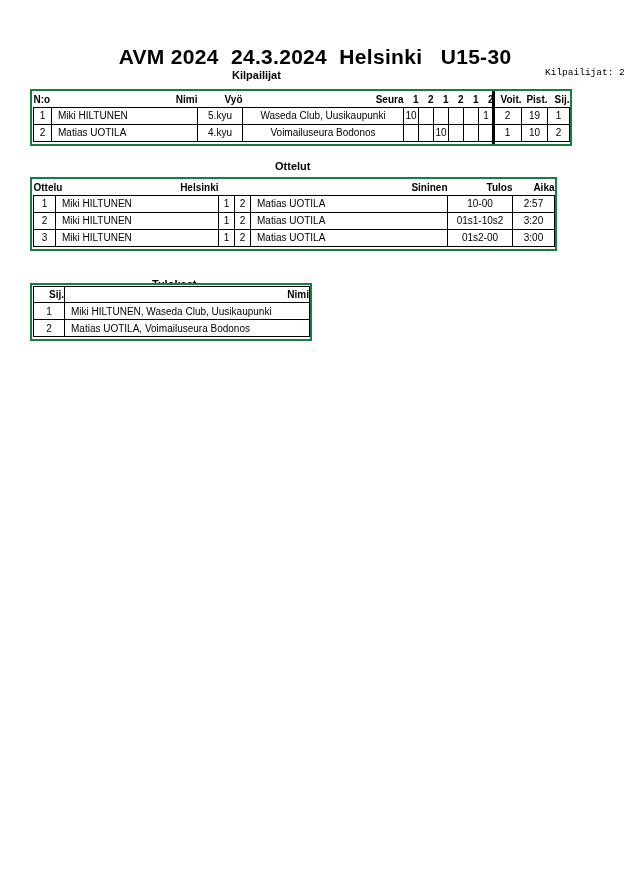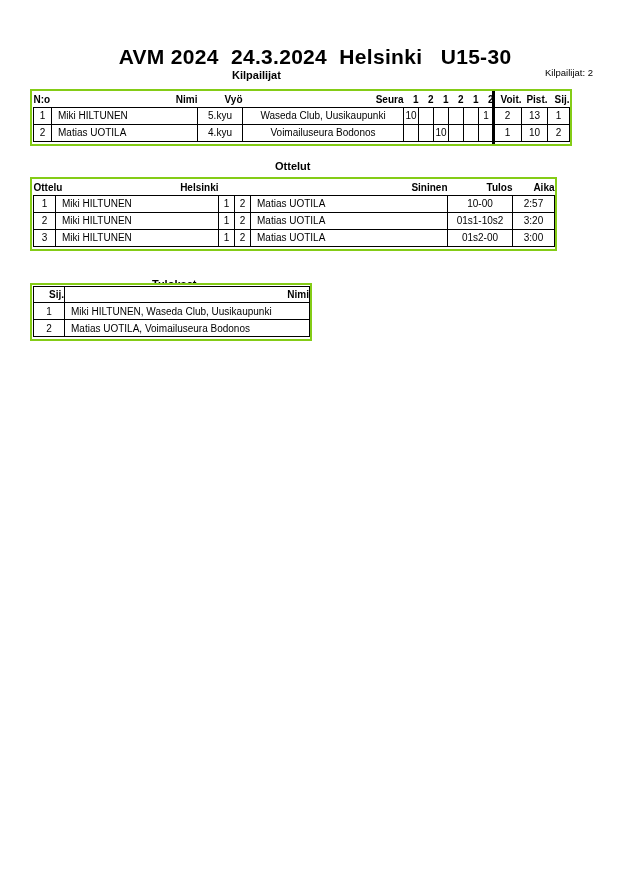--- a/index.html
+++ b/index.html
@@ -10,24 +10,24 @@
   .page { position:absolute; left:0; top:0; width:630px; height:642px; background:#ffffff;padding-left:6px; }
 
   .doc-title {
     position:absolute; top:45px; left:0; width:630px; text-align:center;
     font-size:21px; font-weight:bold; letter-spacing:0.3px; white-space:pre; line-height:23px;
   }
   .section-title { position:absolute; font-size:11px; font-weight:bold; white-space:pre; line-height:13px; }
   #title-kilpailijat { left:232px; top:69px; }
   #title-ottelut    { left:275px; top:160px; }
   #title-tulokset   { left:152px; top:278px; }
-  .count-label { position:absolute; left:545px; top:67px; font-size:9.5px; line-height:11px; white-space:pre; }
+  .count-label { position:absolute; left:545px; top:67px; font-size:9.5px; line-height:11px; white-space:pre;font-family:Liberation Mono, monospace; }
 
   .tbl-wrap {
-    position:absolute; border:2px solid #84cc16; background:#fff;
+    position:absolute; border:2px solid #15803d; background:#fff;
     padding:1px 1px 2px 1px; box-sizing:border-box;
   }
   #t1 { left:30px; top:89px;  width:542px; }
   #t2 { left:30px; top:177px; width:527px; }
   #t3 { left:30px; top:283px; width:282px; }
 
   table { border-collapse:collapse; table-layout:fixed; width:100%; font-size:10px; color:#000; }
   th { font-weight:bold; padding:0; text-align:right; white-space:nowrap; overflow:visible; border:none; }
   thead tr { height:15px; }
   tbody tr { height:17px; }
@@ -99,21 +99,21 @@
           <td class="al">Miki HILTUNEN</td>
           <td>5.kyu</td>
           <td>Waseda Club, Uusikaupunki</td>
           <td>10</td>
           <td></td>
           <td></td>
           <td></td>
           <td></td>
           <td>1</td>
           <td>2</td>
-          <td>13</td>
+          <td>19</td>
           <td>1</td>
         </tr>
         <tr>
           <td>2</td>
           <td class="al">Matias UOTILA</td>
           <td>4.kyu</td>
           <td>Voimailuseura Bodonos</td>
           <td></td>
           <td></td>
           <td>10</td>

